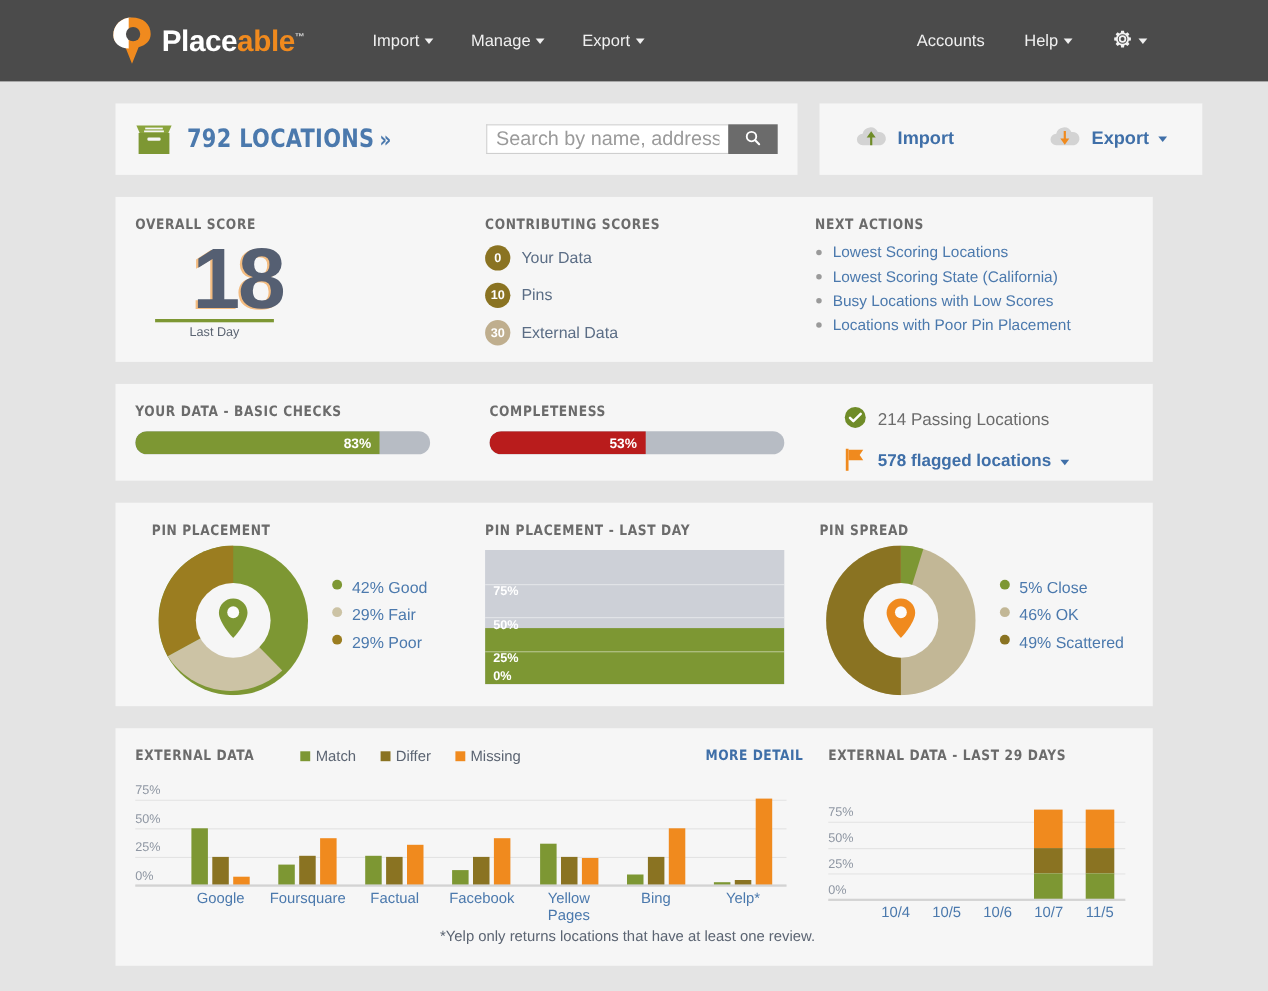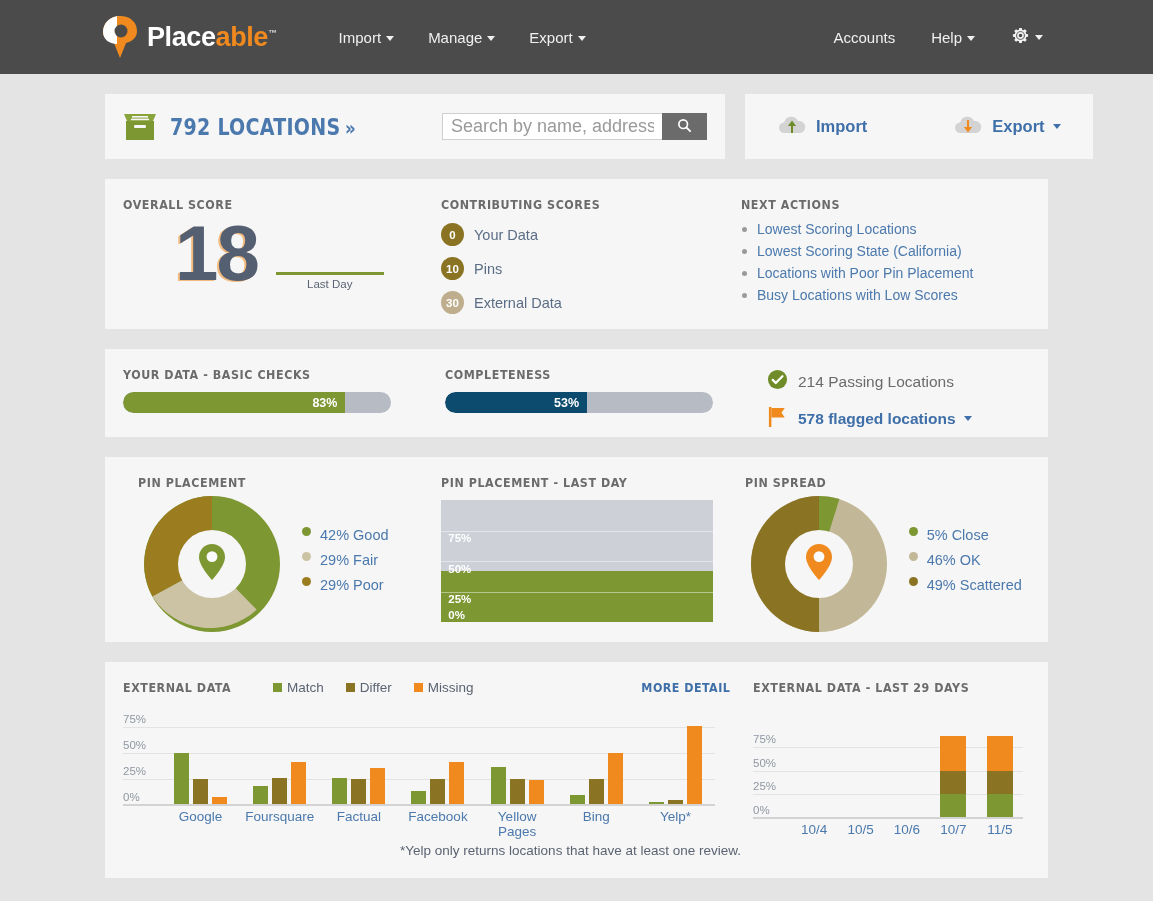--- a/index.html
+++ b/index.html
@@ -81,21 +81,21 @@
   .score-card { display: flex; height: 150px; padding: 18px 0 0 0; }
   .col-a { width: 336px; padding-left: 18px; }
   .col-b { width: 300px; }
   .col-c { flex: 1; }
   .sec-title {
     font-family: "DejaVu Sans Condensed", "Liberation Sans Narrow", "Liberation Sans", sans-serif;
     font-weight: bold; font-size: 13px; color: #6b6b6b;
     letter-spacing: .6px; text-transform: uppercase; transform: scaleX(.95);
     transform-origin: left center; white-space: nowrap;
   }
-  .big-score-row { display: flex; align-items: flex-end; margin-top: 6px; }
+  .big-score-row { display: flex; align-items: flex-start; margin-top: 6px; flex-direction: column; }
   .big-score {
     font-size: 78px; font-weight: bold; color: #555f72; line-height: .92;
     margin-left: 52px; letter-spacing: -2px;
     text-shadow: -2px 1px 0 rgba(240,138,30,.55);
   }
   .trend { margin-left: 18px; text-align: center; width: 108px; }
   .trend-line { height: 3px; background: #7d9733; width: 108px; }
   .trend-lbl { font-size: 11.5px; color: #5b6472; margin-top: 3px; }
 
   .cs-row { display: flex; align-items: center; margin-top: 11px; }
@@ -301,37 +301,37 @@
         <div class="badge" style="background:#bfae8e">30</div>
         <div class="cs-lbl">External Data</div>
       </div>
     </div>
 
     <div class="col-c">
       <div class="sec-title">NEXT ACTIONS</div>
       <ul class="na-list">
         <li>Lowest Scoring Locations</li>
         <li>Lowest Scoring State (California)</li>
+        <li>Busy Locations with Low Scores</li>
         <li>Locations with Poor Pin Placement</li>
-        <li>Busy Locations with Low Scores</li>
       </ul>
     </div>
   </div>
 
   <div class="card prog-card">
     <div class="prog-col">
       <div class="sec-title">YOUR DATA - BASIC CHECKS</div>
       <div class="bar-outer">
         <div class="bar-fill" id="bc-fill" style="background: rgb(125, 151, 51); width: 83%;">83%</div>
       </div>
     </div>
     <div class="prog-col">
       <div class="sec-title">COMPLETENESS</div>
       <div class="bar-outer">
-        <div class="bar-fill" id="cp-fill" style="background: #0c4a6e; border-radius: 11px 0px 0px 11px; width: 53%;">53%</div>
+        <div class="bar-fill" id="cp-fill" style="background: #b91c1c; border-radius: 11px 0px 0px 11px; width: 53%;">53%</div>
       </div>
     </div>
     <div class="pass-col">
       <div class="pass-row">
         <span>
           <svg width="21" height="21" viewBox="0 0 22 22">
             <circle cx="11" cy="11" r="10" fill="#6f8c28"></circle>
             <path d="M6 11.4l3.2 3.2L16.2 7.6" fill="none" stroke="#fff" stroke-width="2.4" stroke-linecap="round" stroke-linejoin="round"></path>
           </svg>
         </span>

